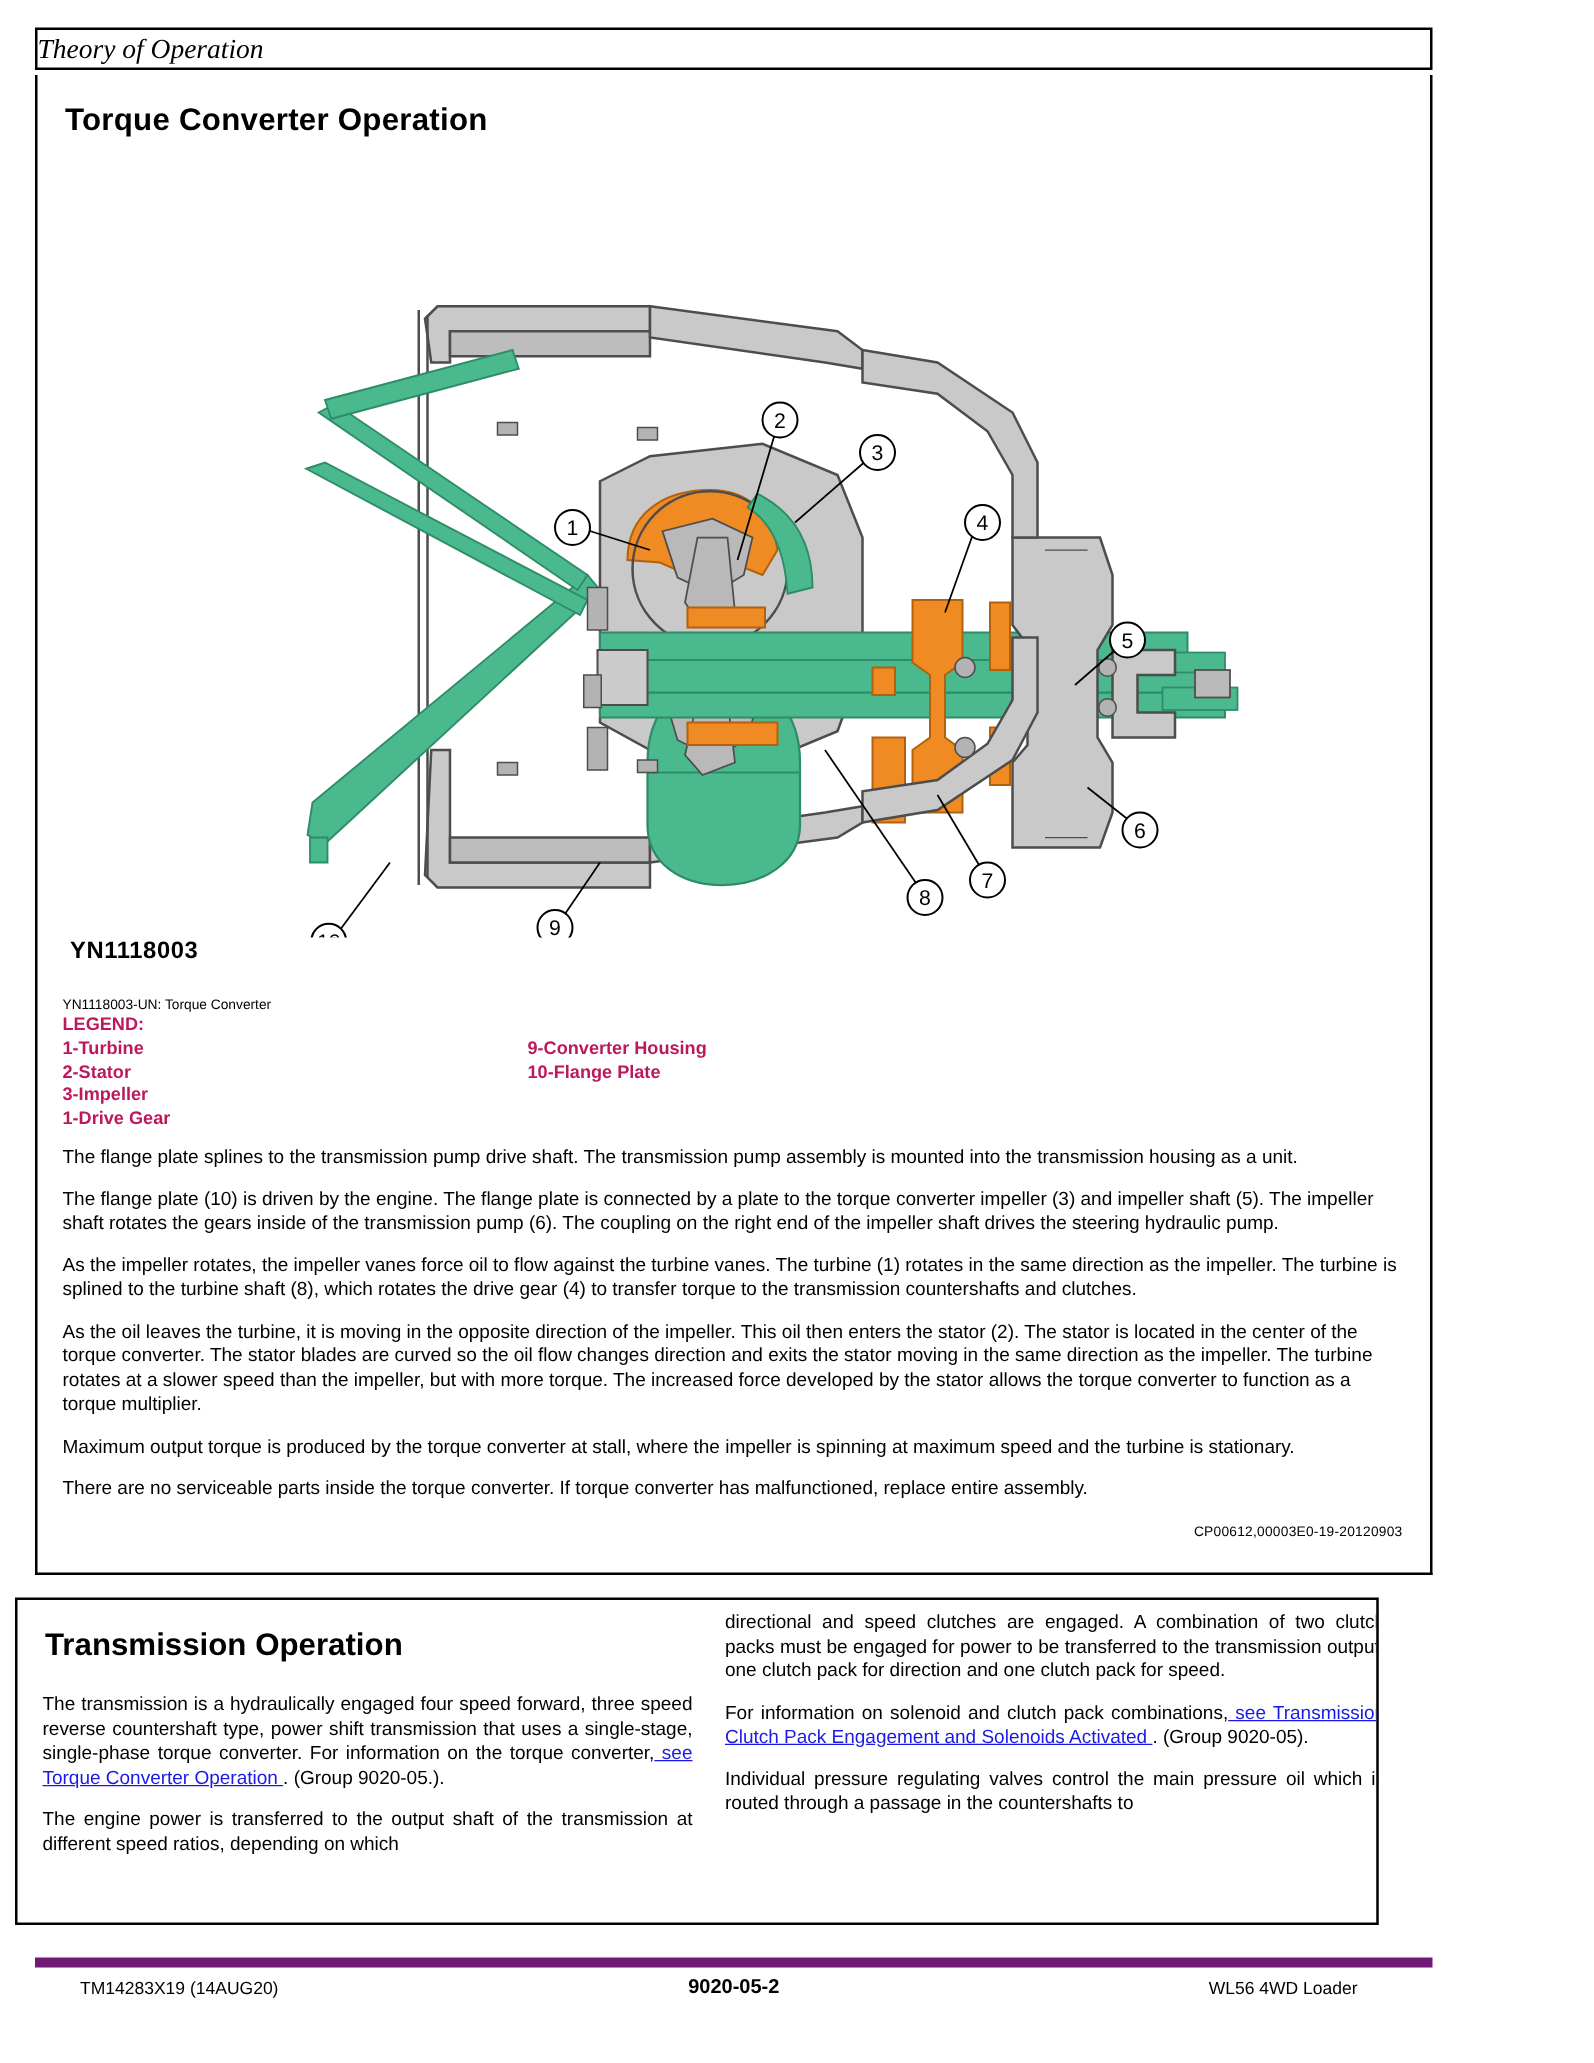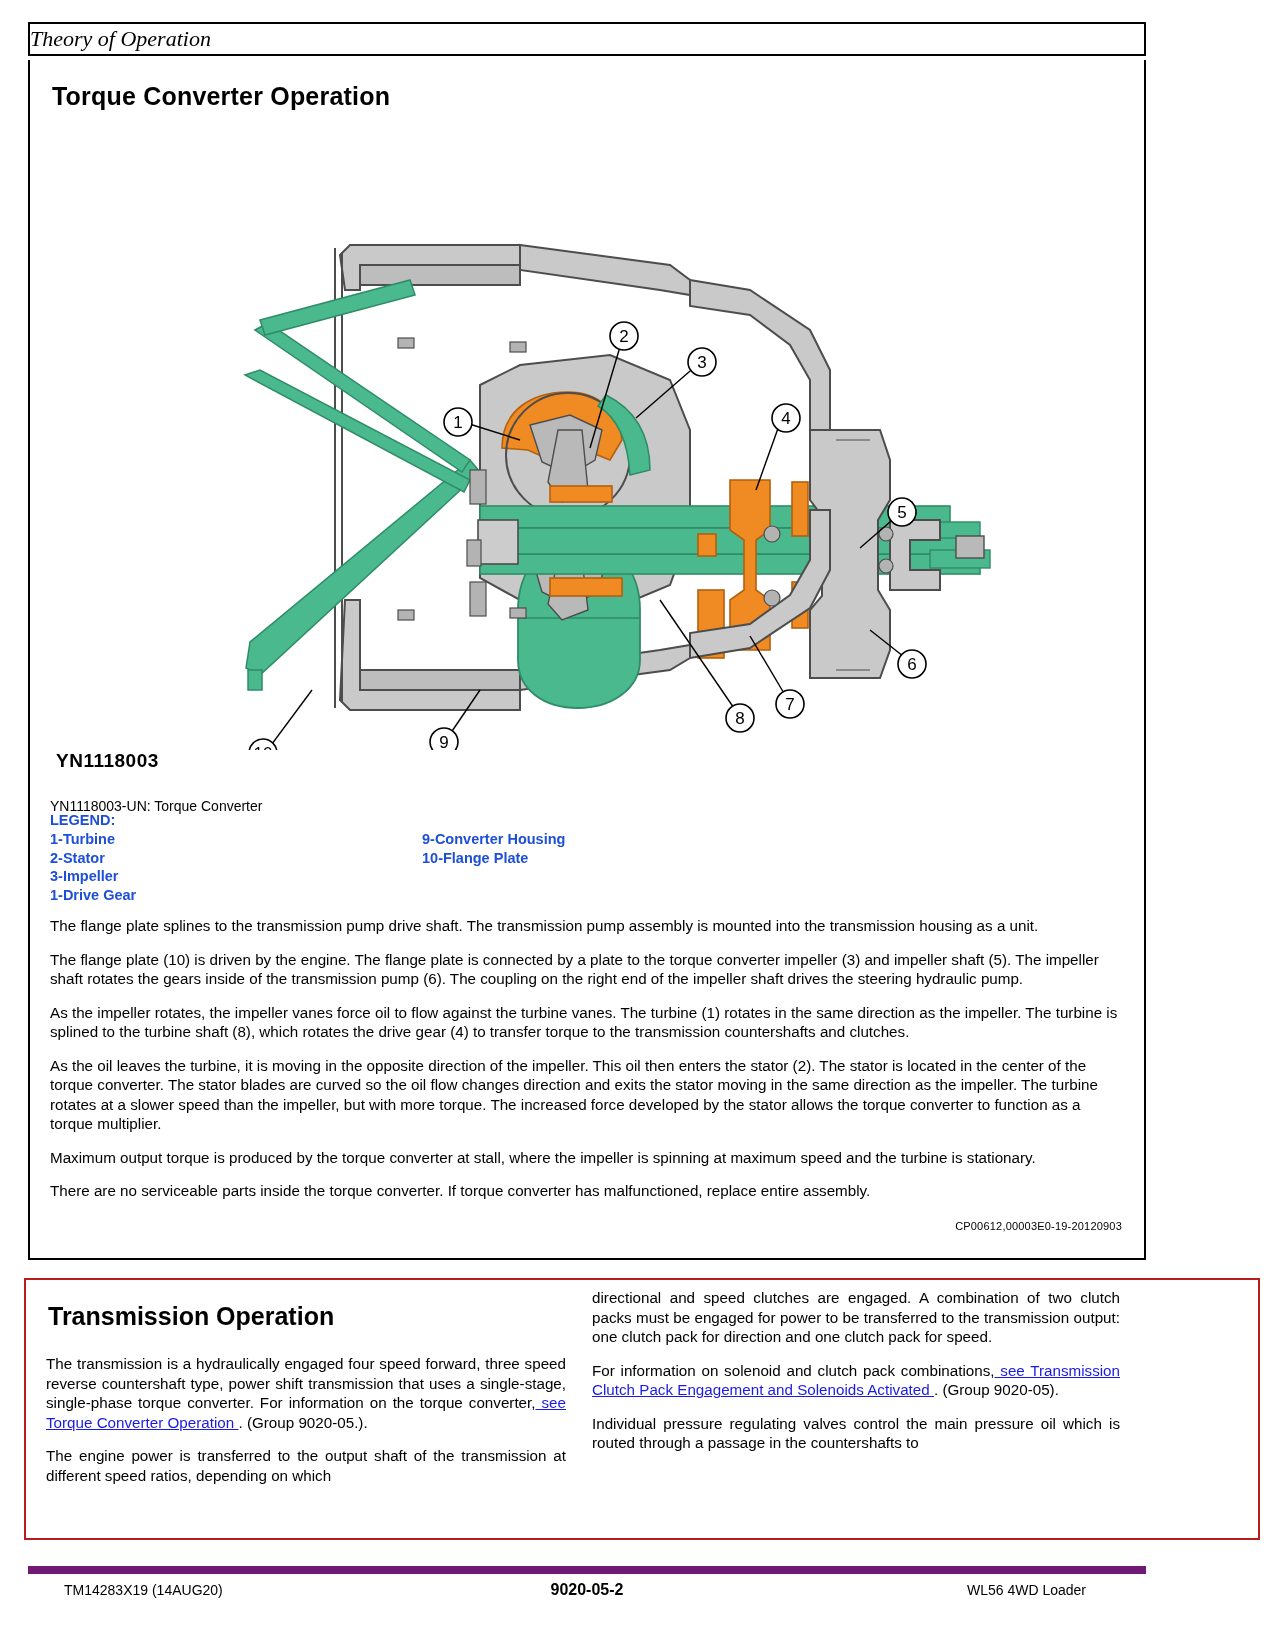--- a/index.html
+++ b/index.html
@@ -53,30 +53,30 @@
 
   .fig-id {
     position: absolute;
     left: 26px; top: 690px;
     font-size: 19px; font-weight: bold;
     letter-spacing: 0.5px;
   }
   .fig-caption {
     position: absolute;
     left: 20px; top: 738px;
-    font-size: 14px;
+    font-size: 11px;
     color: #000;
   }
 
   
   .legend {
     position: absolute;
     left: 20px; top: 752px;
     width: 1060px;
-    color: #1d4ed8;
+    color: #be185d;
     font-size: 14.5px;
     font-weight: bold;
   }
   .legend .legend-label { margin-bottom: 2px; }
   .legend-cols { display: flex; }
   .legend-col { }
   .legend-col.c1 { width: 372px; }
   .legend-col.c2 { width: 345px; }
   .legend-col.c3 { width: 300px; }
   .legend-item { line-height: 18.5px; white-space: nowrap; }
@@ -94,22 +94,22 @@
   .doc-ref {
     position: absolute;
     right: 22px; top: 1160px;
     font-size: 11px;
     letter-spacing: 0.2px;
   }
 
   
   .bottom-frame {
     position: absolute;
-    left: 24px; top: 1278px; width: 1236px; height: 262px;
-    border: 2px solid #b91c1c;
+    left: 12px; top: 1278px; width: 1091px; height: 262px;
+    border: 2px solid #000000;
     overflow: hidden;
   }
   .bottom-title {
     position: absolute;
     left: 22px; top: 22px;
     font-size: 25px; font-weight: bold;
   }
   .col-left {
     position: absolute;
     left: 20px; top: 74px; width: 520px;

